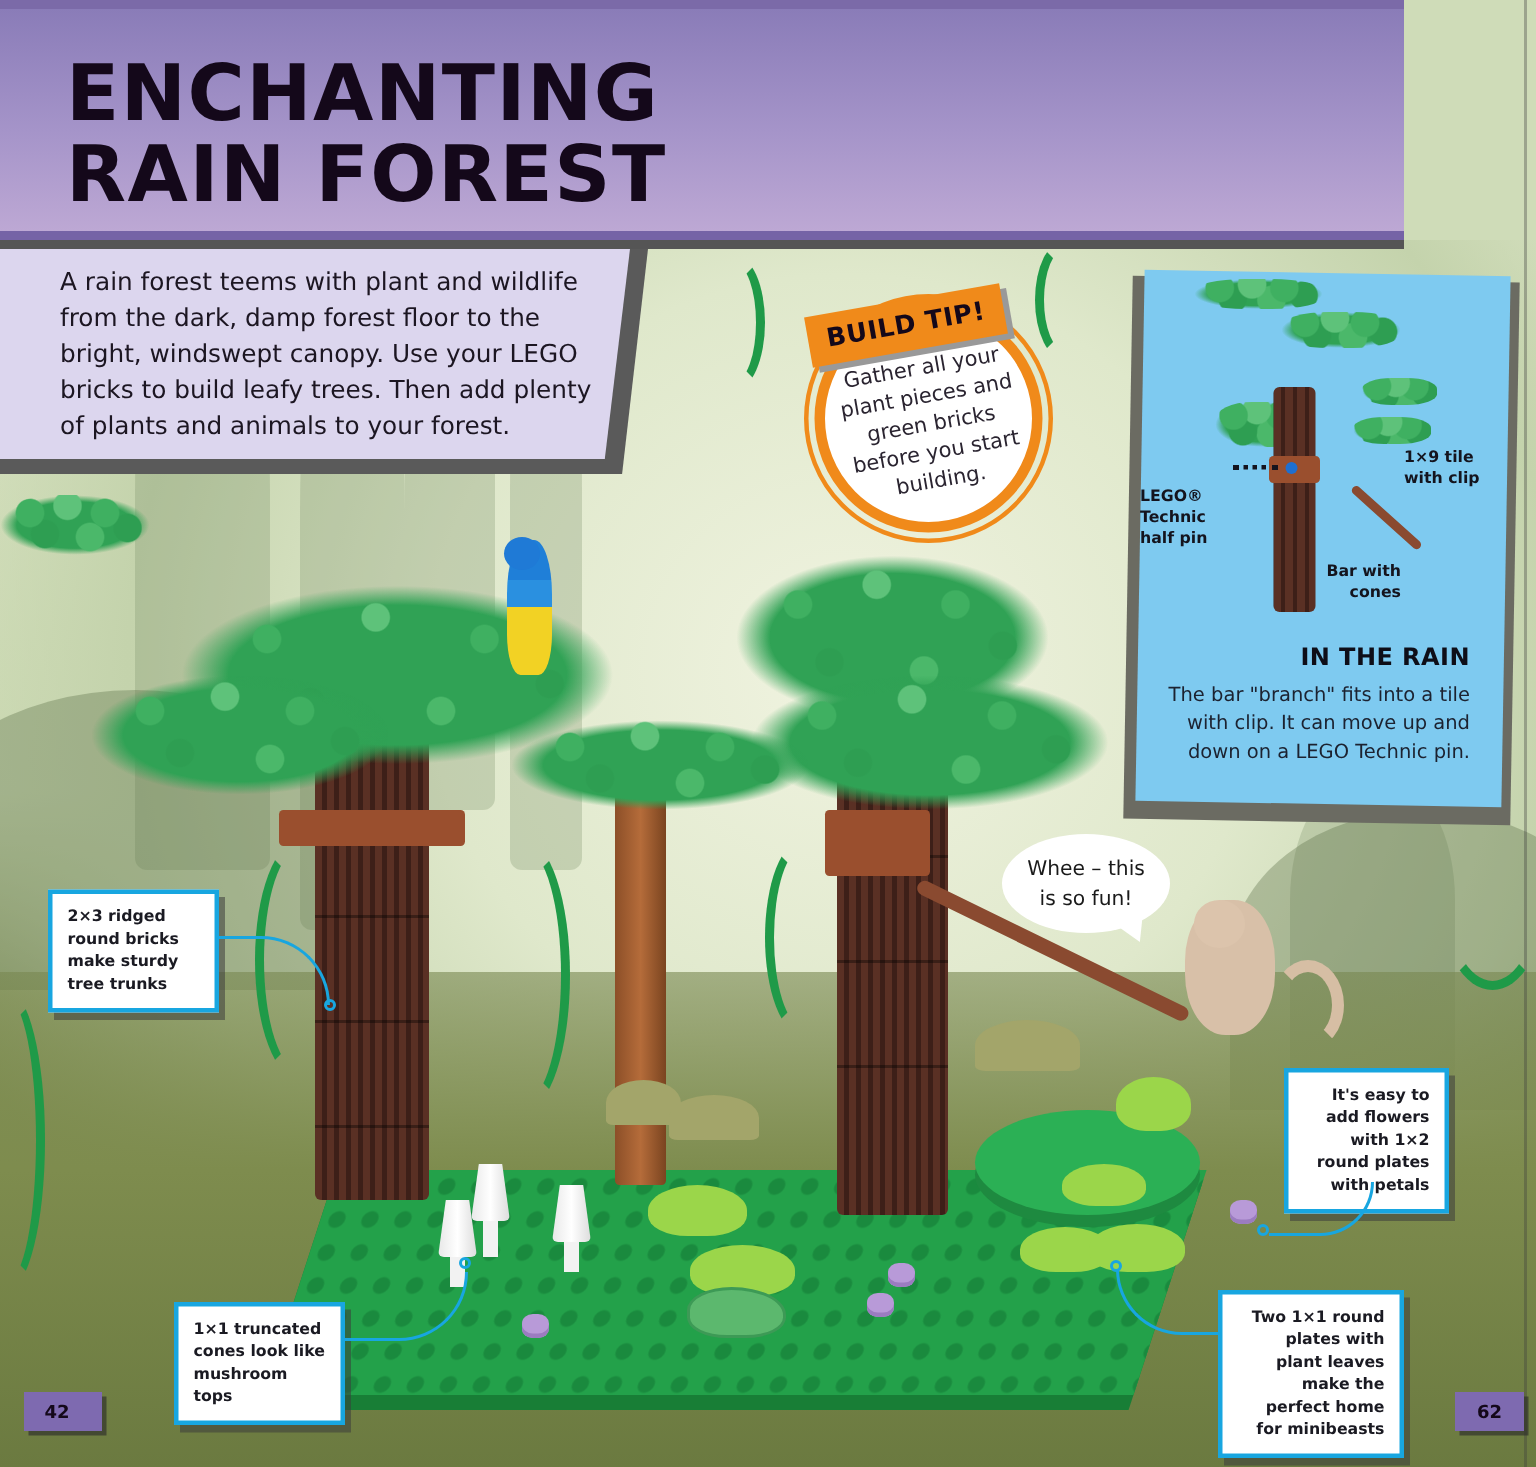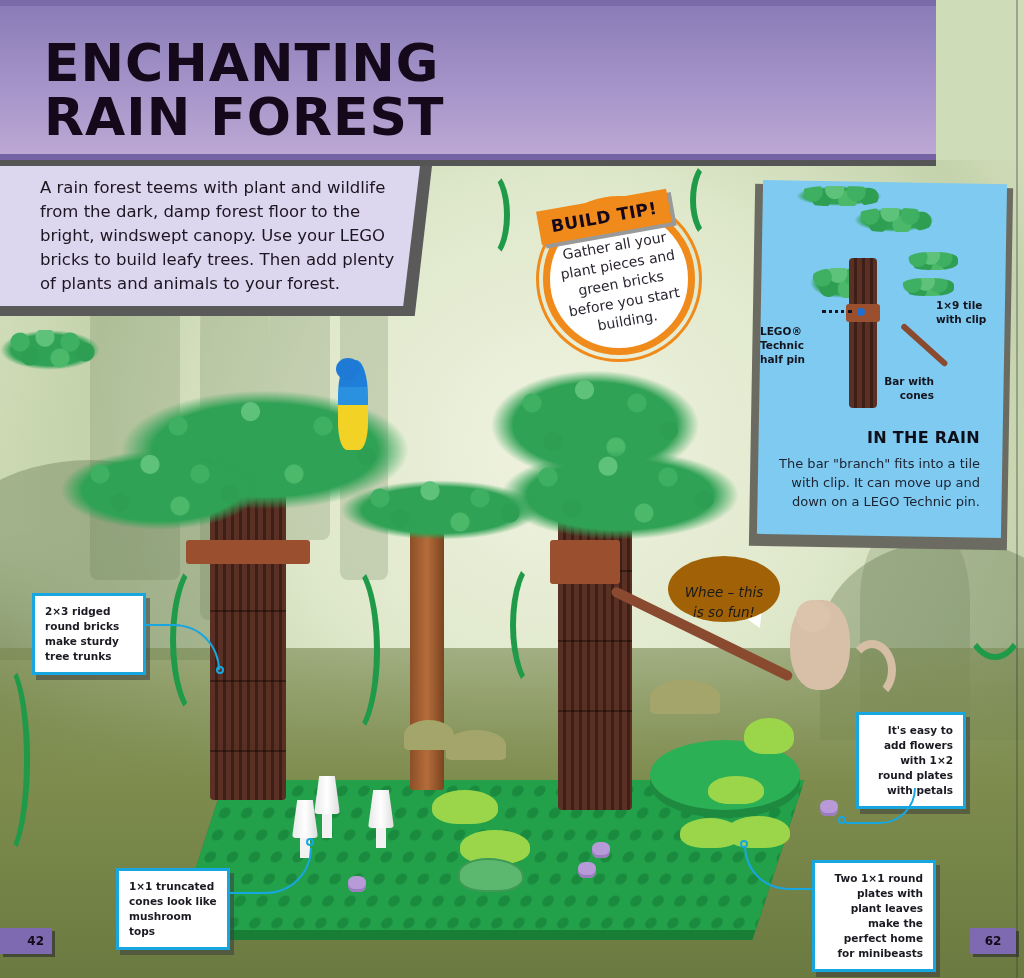--- a/index.html
+++ b/index.html
@@ -129,23 +129,23 @@
   .monkey { position: absolute; left: 790px; top: 600px; width: 60px; height: 90px; border-radius: 45%;
     background: #d8c0a8; }
   .monkey-head { position: absolute; left: 796px; top: 600px; width: 34px; height: 32px; border-radius: 50%; background: #dcc4ac; }
   .monkey-tail { position: absolute; left: 848px; top: 640px; width: 48px; height: 60px; border: 8px solid #d6bea4; border-left-color: transparent; border-bottom-color: transparent; border-radius: 50%; }
   .bar { position: absolute; left: 612px; top: 585px; width: 200px; height: 10px; background: #8a4a30; border-radius: 5px; transform: rotate(26deg); transform-origin: 0 50%; }
   .bracket { position: absolute; background: #9a4f2e; border-radius: 3px; }
 
   
   .bubble {
     position: absolute; left: 668px; top: 556px; width: 112px; height: 66px;
-    background: #a16207; border-radius: 50%;
-    display: flex; align-items: flex-end; justify-content: center; text-align: center;
-    font-style: italic; font-size: 13.5px; line-height: 20px; color: #1a1a1a;
+    background: #ffffff; border-radius: 50%;
+    display: flex; align-items: center; justify-content: center; text-align: center;
+    font-size: 13.5px; line-height: 20px; color: #1a1a1a;
   }
   .bubble-tail { position: absolute; left: 744px; top: 606px; width: 0; height: 0;
     border-left: 10px solid transparent; border-right: 16px solid transparent; border-top: 22px solid #fff; transform: rotate(-30deg); }
 
   
   .callout {
     position: absolute; background: #fff; border: 3px solid #18a6e0;
     box-shadow: 4px 5px 0 rgba(60,60,60,0.55);
     font-weight: bold; font-size: 10.5px; line-height: 15px; color: #1a1a22;
     padding: 8px 10px;
@@ -307,18 +307,18 @@
 </div>
 <div class="leader" style="left:846px;top:788px;width:70px;height:36px;border-bottom-width:2px;border-right-width:2px;border-bottom-right-radius:40px;"></div>
 <div class="leader-dot" style="left:838px;top:816px;"></div>
 
 <div class="callout right" style="left:812px;top:860px;width:124px;">
   <span>Two 1×1 round plates with plant leaves make the perfect home for minibeasts</span>
 </div>
 <div class="leader" style="left:744px;top:846px;width:68px;height:44px;border-bottom-width:2px;border-left-width:2px;border-bottom-left-radius:50px;"></div>
 <div class="leader-dot" style="left:740px;top:840px;"></div>
 
-<div class="pagenum" style="left:0;">
+<div class="pagenum" style="left:16px;justify-content:center;">
   <span>42</span>
 </div>
 <div class="pagenum" style="left:970px;width:46px;justify-content:center;padding-right:0;">
   <span>62</span>
 </div>
 
 </body></html>

